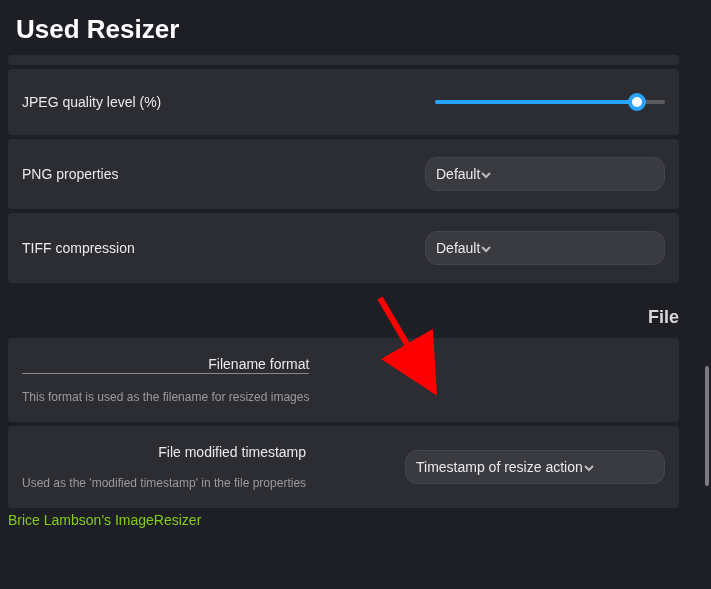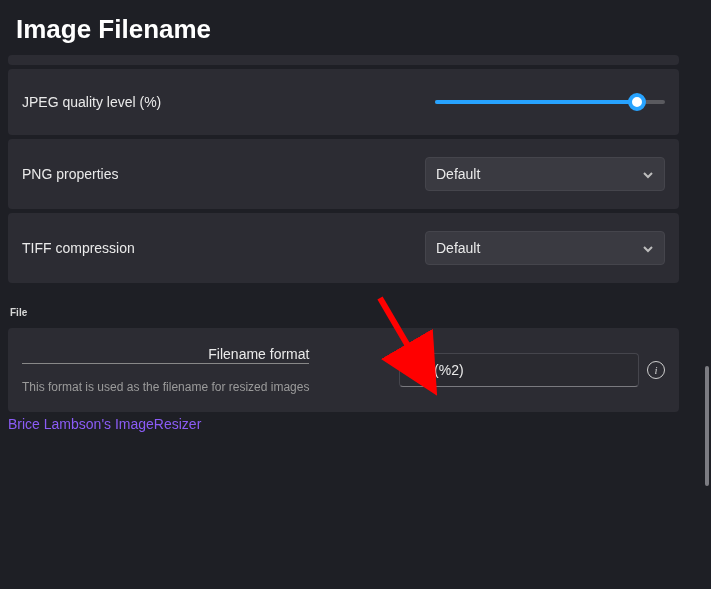--- a/index.html
+++ b/index.html
@@ -84,39 +84,39 @@
     border:4px solid #27a3ff;
     top:50%;
     transform:translate(-50%,-50%);
   }
   
   .select {
     width: 240px;
     height: 34px;
     background:#3a3a41;
     border:1px solid #45454c;
-    border-radius:4px;
-    display:flex;
-    align-items:center;
-    justify-content:space-between;
+    border-radius:12px;
+    display:flex;
+    align-items:center;
     padding: 0 10px;
     color:#eaeaea;
     font-size:14px;
     cursor:pointer;
   }
   .chevron {
     width:12px; height:12px;
   }
   .chevron svg { width:12px; height:12px; fill:none; stroke:#bdbdbd; stroke-width:2;}
   
   .section-heading {
     color:#d7d7d7;
-    font-size:10px;
+    font-size:18px;
     font-weight:600;
     margin: 24px 0 10px 2px;
+    text-align: right;
   }
   
   .text-input {
     width:240px;
     height:34px;
     background:#2a2a30;
     border:1px solid #45454c;
     border-bottom:1px solid #7a7a7f;
     border-radius:4px;
     color:#eaeaea;
@@ -132,21 +132,21 @@
     align-items:center;
     justify-content:center;
     font-family: Georgia, serif;
     font-style: italic;
     font-size:11px;
     color:#cfcfcf;
     cursor:pointer;
     flex-shrink:0;
   }
   .attrib-link {
-    color:#8b5cf6;
+    color:#84cc16;
     font-size:14px;
     text-decoration:none;
     cursor:pointer;
   }
   
   .scrollbar-track {
     position:absolute;
     right:0; top:66px; bottom:0;
     width:12px;
     background:transparent;
@@ -162,21 +162,21 @@
   }
   
   .red-arrow {
     position:absolute;
     pointer-events:none;
   }
 </style>
 </head>
 <body>
 
-<h1 class="page-title">Image Filename</h1>
+<h1 class="page-title">Used Resizer</h1>
 
 <div class="content">
 
   <div class="partial-row"></div>
 
   
   <div class="setting-row">
     <span class="row-label">JPEG quality level (%)</span>
     <div class="ctrl-area">
       <div class="slider-wrap">
@@ -216,27 +216,37 @@
 
   
   <div class="section-heading">File</div>
 
   
   <div class="setting-row">
     <div class="label-block">
       <span class="row-label underline-label">Filename format</span>
       <span class="row-sublabel">This format is used as the filename for resized images</span>
     </div>
-    <div class="ctrl-area">
-      <input type="text" class="text-input" value="%1 (%2)" style="">
-      <span class="info-icon">i</span>
-    </div>
-  </div>
-
-  
+  </div>
+
+  
+  <div class="setting-row">
+    <div class="label-block">
+      <span class="row-label">File modified timestamp</span>
+      <span class="row-sublabel">Used as the 'modified timestamp' in the file properties</span>
+    </div>
+    <div class="ctrl-area">
+      <div class="select" style="width:260px;">
+        <span>Timestamp of resize action</span>
+        <span class="chevron"><svg viewBox="0 0 12 12">
+              <polyline points="2,4 6,8 10,4"></polyline>
+            </svg></span>
+      </div>
+    </div>
+  </div>
 
   
   <a class="attrib-link">Brice Lambson's ImageResizer</a>
 
 </div>
 
 <div class="scrollbar-track">
   <div class="scrollbar-thumb"></div>
 </div>
 

